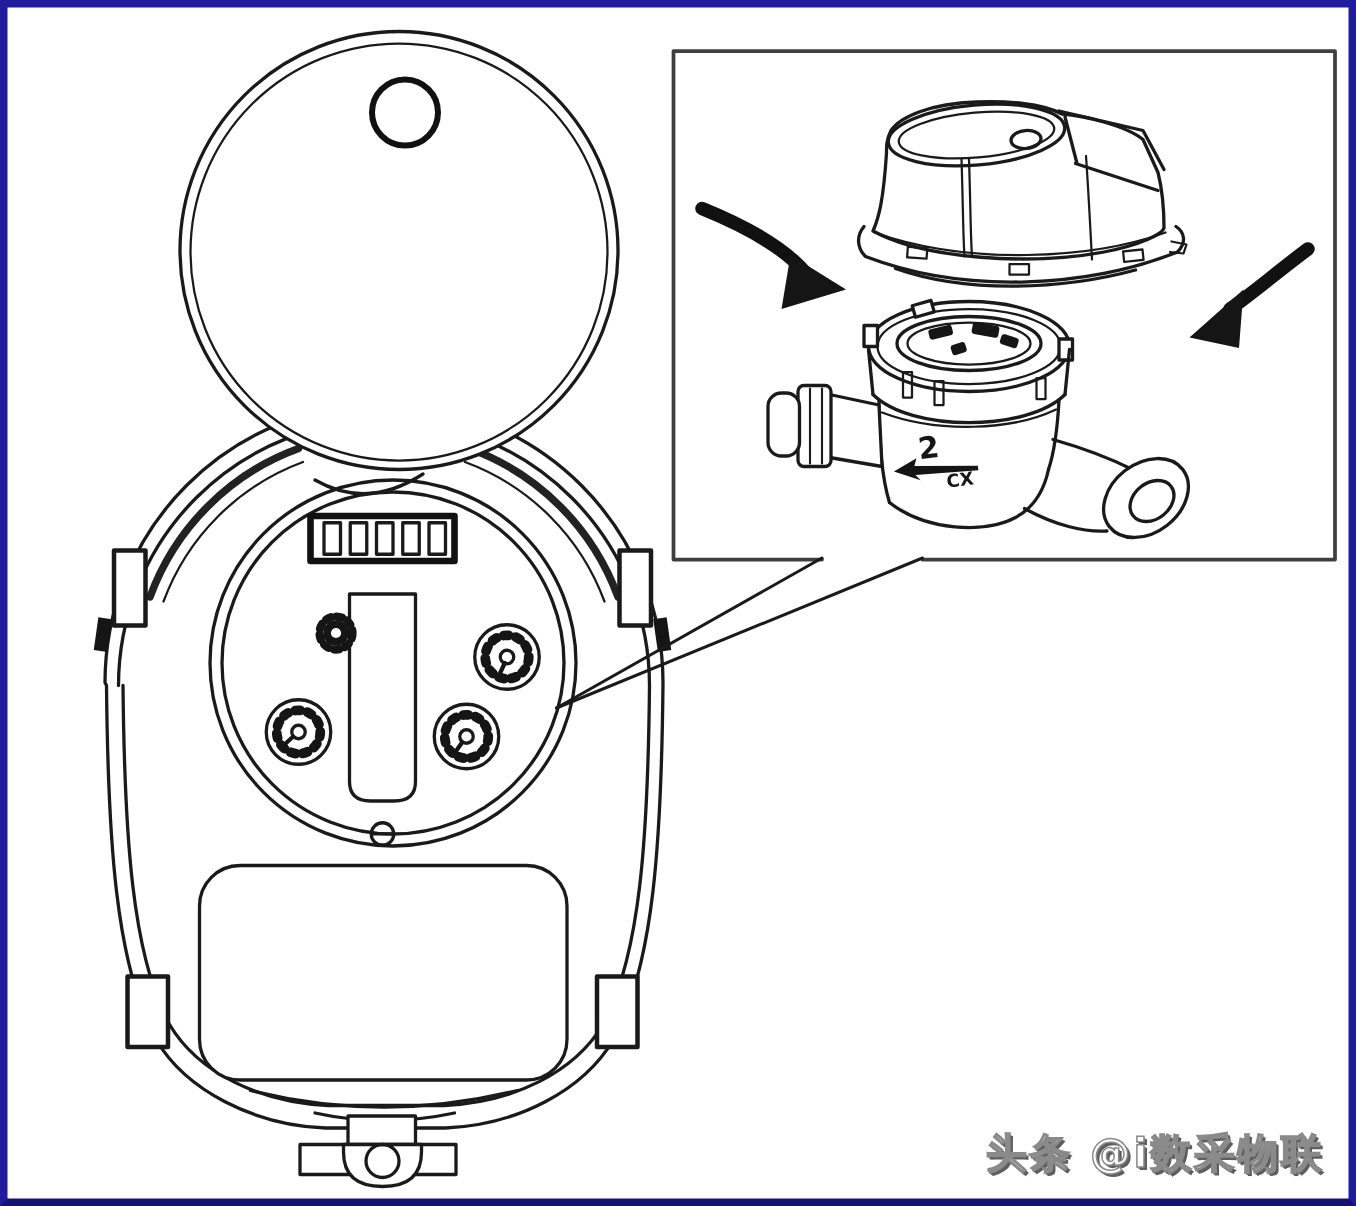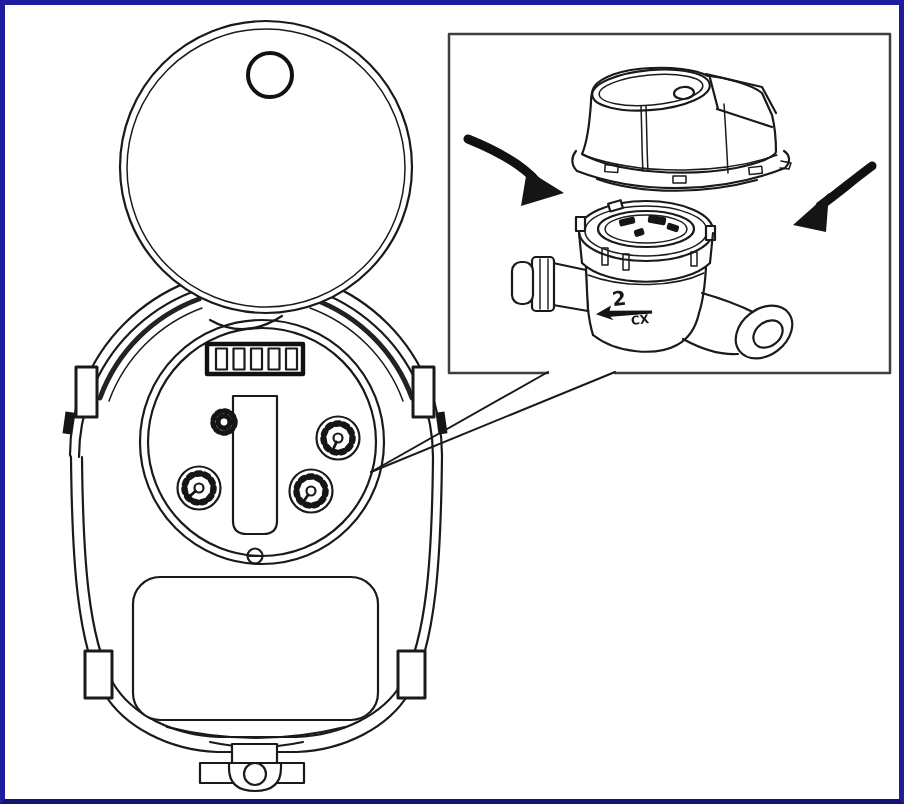--- a/index.html
+++ b/index.html
@@ -203,13 +203,14 @@
         <path d="M 463,134 C 495,147 520,162 533,178" fill="none" stroke="#111" stroke-width="9"></path>
         <polygon class="blk" points="522,165 559,188 516,201"></polygon>
       </g>
       <g>
         <path d="M 867,161 C 848,175 832,189 815,201" fill="none" stroke="#111" stroke-width="9"></path>
         <polygon class="blk" points="824,188 788,220 821,227"></polygon>
       </g>
     </g>
   </svg>
 
+  <div class="watermark">头条 @i数采物联</div>
 </div>
 
 </body></html>

